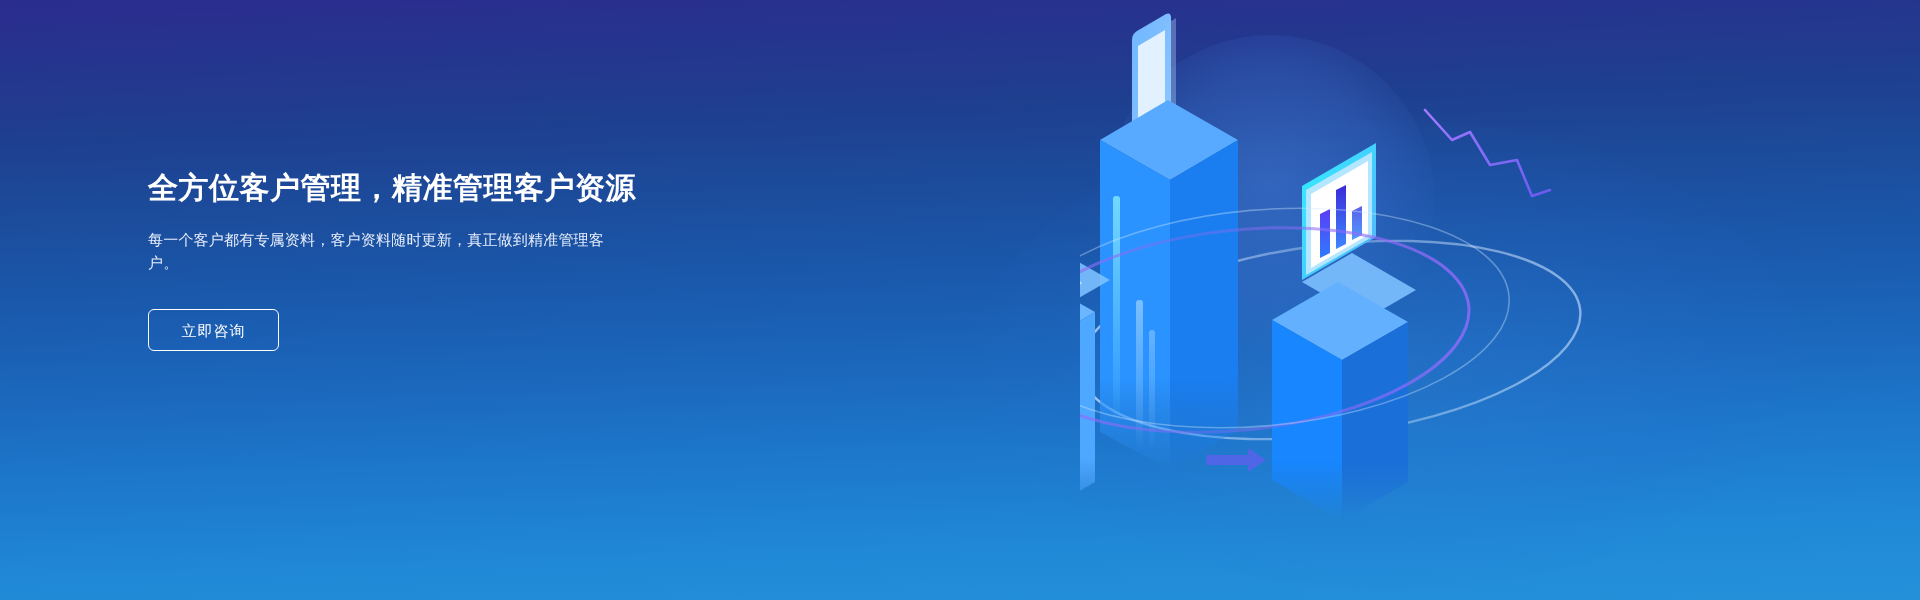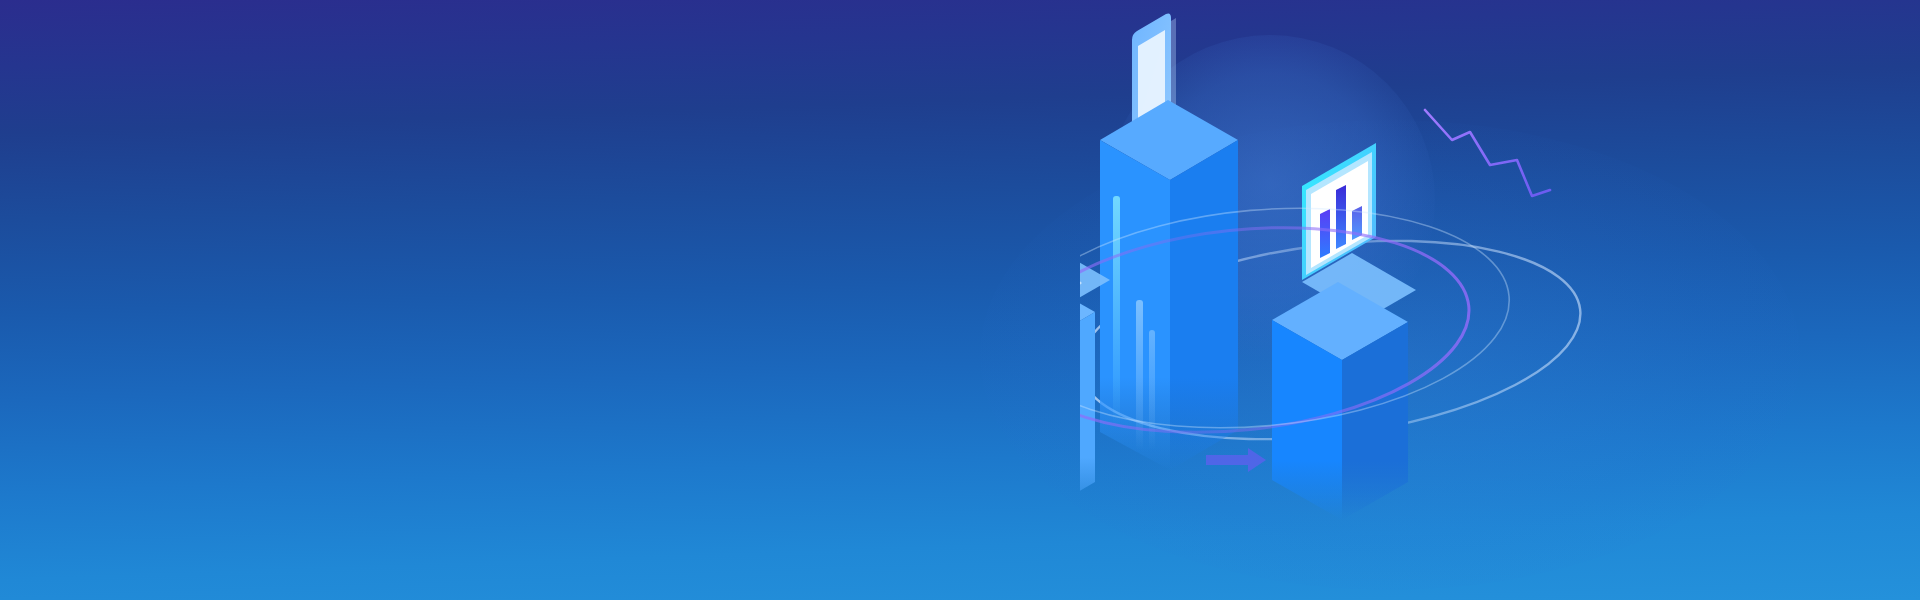--- a/index.html
+++ b/index.html
@@ -98,20 +98,25 @@
   #art svg { display: block; }
 </style>
 </head>
 <body>
 
 <div id="banner">
 
   <div class="glow" id="glow-wide"></div>
   <div class="glow" id="glow-main"></div>
 
+  <div id="copy">
+    <h1 id="headline">全方位客户管理，精准管理客户资源</h1>
+    <p id="subcopy">每一个客户都有专属资料，客户资料随时更新，真正做到精准管理客户。</p>
+    <div id="cta">立即咨询</div>
+  </div>
 
   <div id="art">
     <svg width="700" height="600" viewBox="0 0 700 600" xmlns="http://www.w3.org/2000/svg">
       <defs>
         <linearGradient id="gPedFrontL" x1="0" y1="0" x2="0" y2="1">
           <stop offset="0%" stop-color="#1f8cff"></stop>
           <stop offset="70%" stop-color="#1f8cff"></stop>
           <stop offset="100%" stop-color="#1f8cff" stop-opacity="0"></stop>
         </linearGradient>
         <linearGradient id="gPedSideL" x1="0" y1="0" x2="0" y2="1">

